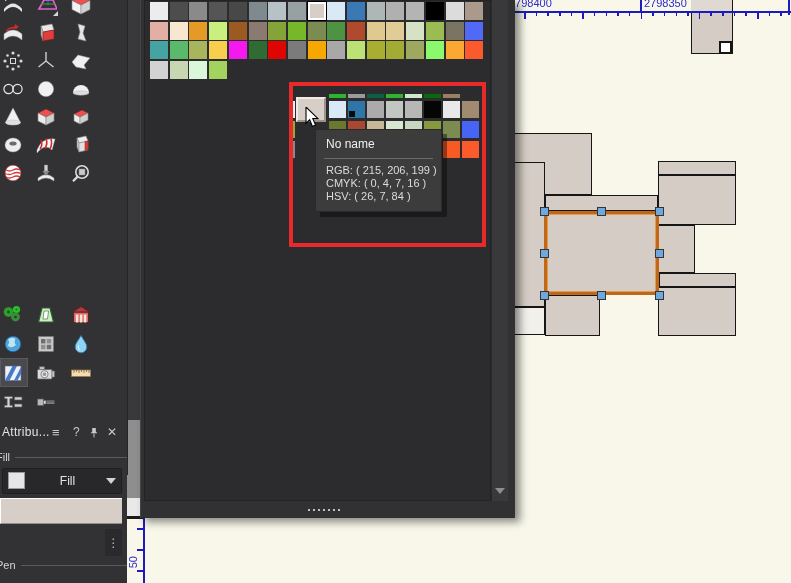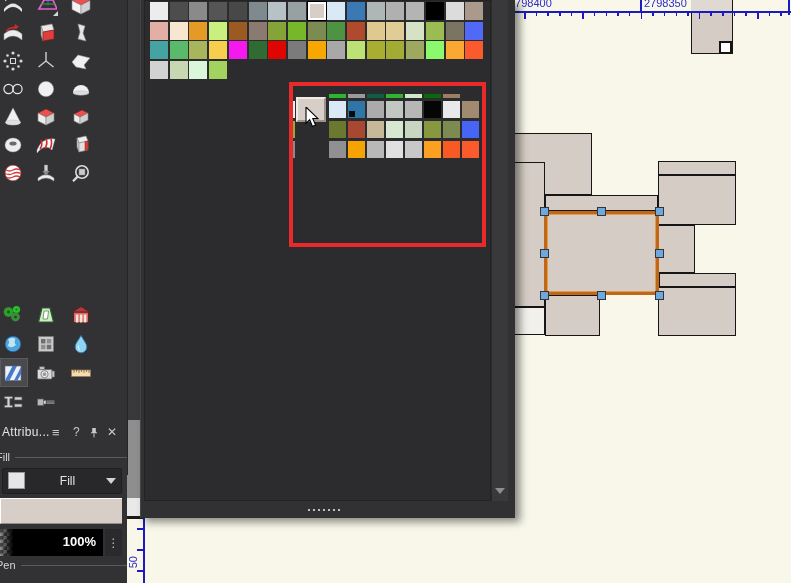--- a/index.html
+++ b/index.html
@@ -427,24 +427,20 @@
     <span class="ln"></span>
   </div>
 
   <div id="fill-field" class="abs"></div>
   <div id="fill-swatch" class="abs"></div>
   <div id="fill-type" class="abs">Fill</div>
   <div id="fill-dd-arrow" class="abs"></div>
 
   <div id="color-bar" class="abs"></div>
 
-  <div id="opacity-field" class="abs">
-    <div id="opacity-checker"></div>
-    <div id="opacity-value">100%</div>
-  </div>
   <div id="opacity-menu" class="abs">
     <span>⋮</span>
   </div>
 
   <div id="pen-group" class="group-row">
     <span class="lbl">Pen</span>
     <span class="ln"></span>
   </div>
 </div>
 
@@ -556,19 +552,26 @@
         <i></i>
         <i></i>
         <i></i>
         <i></i>
         <i></i>
         <i></i>
         <i></i>
       </div>
   </div>
 
+  <div id="tooltip">
+    <div class="tt-title">No name</div>
+    <div class="tt-sep"></div>
+    <div class="tt-line">RGB: ( 215, 206, 199 )</div>
+    <div class="tt-line">CMYK: ( 0, 4, 7, 16 )</div>
+    <div class="tt-line">HSV: ( 26, 7, 84 )</div>
+  </div>
 
   <div id="cursor">
     <svg width="16" height="22" viewBox="0 0 16 22">
       <polygon points="1,0 1,16.2 4.7,12.8 7.4,19.4 10.6,18 7.8,11.6 13,11.6" fill="#FFFFFF" stroke="#000000" stroke-width="1.1"></polygon>
     </svg>
   </div>
 </div>
 
 </body></html>

